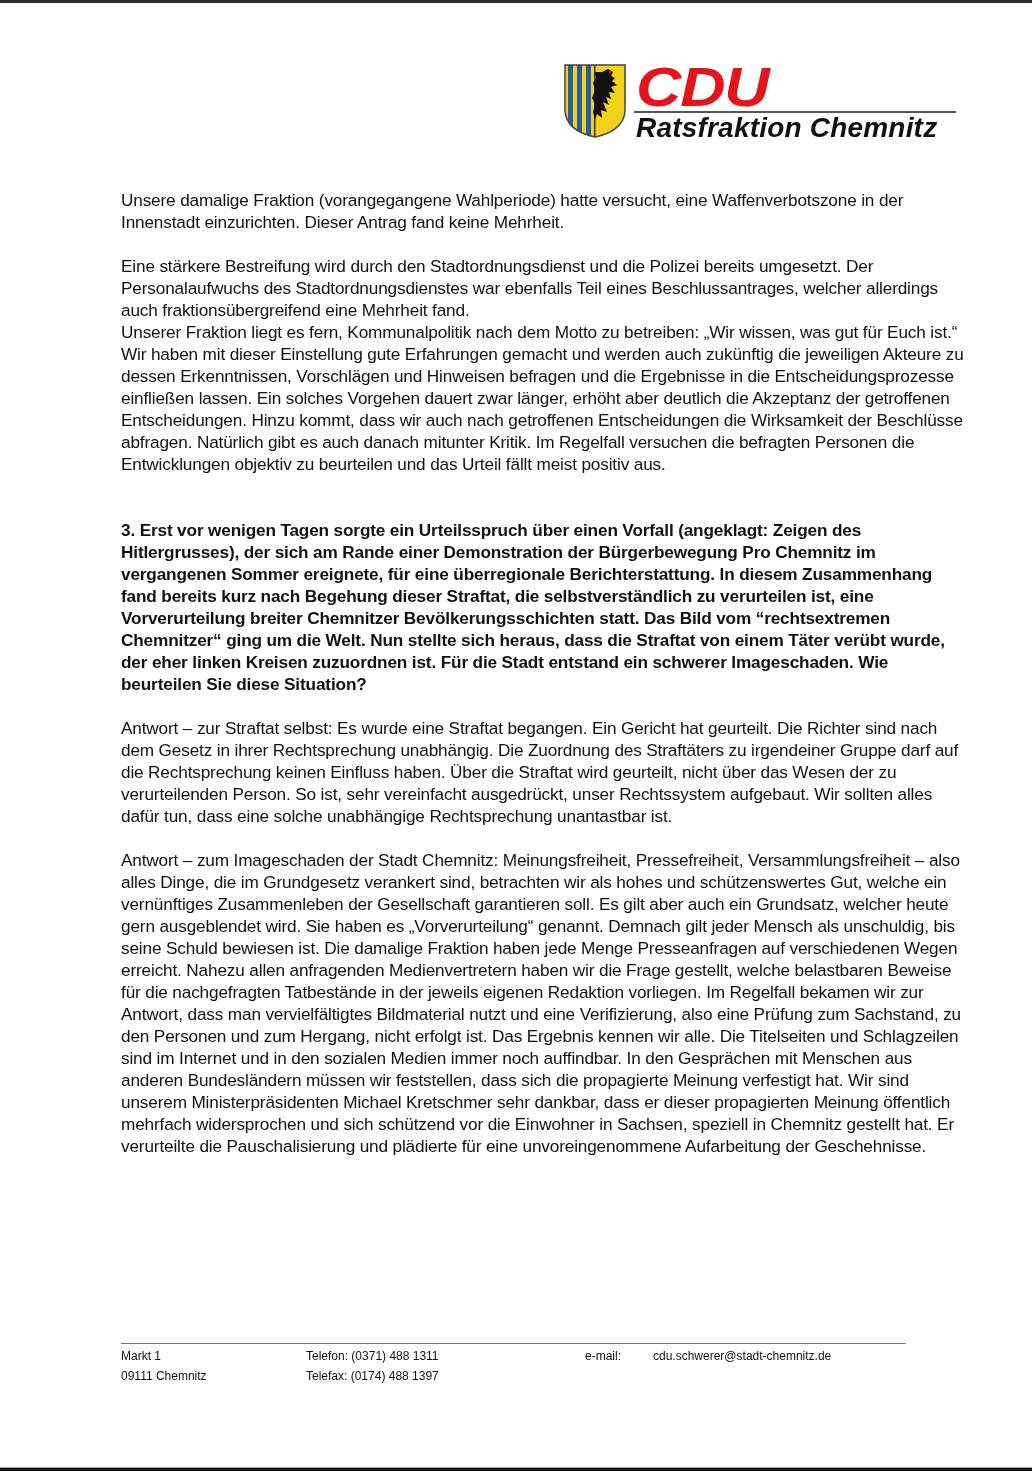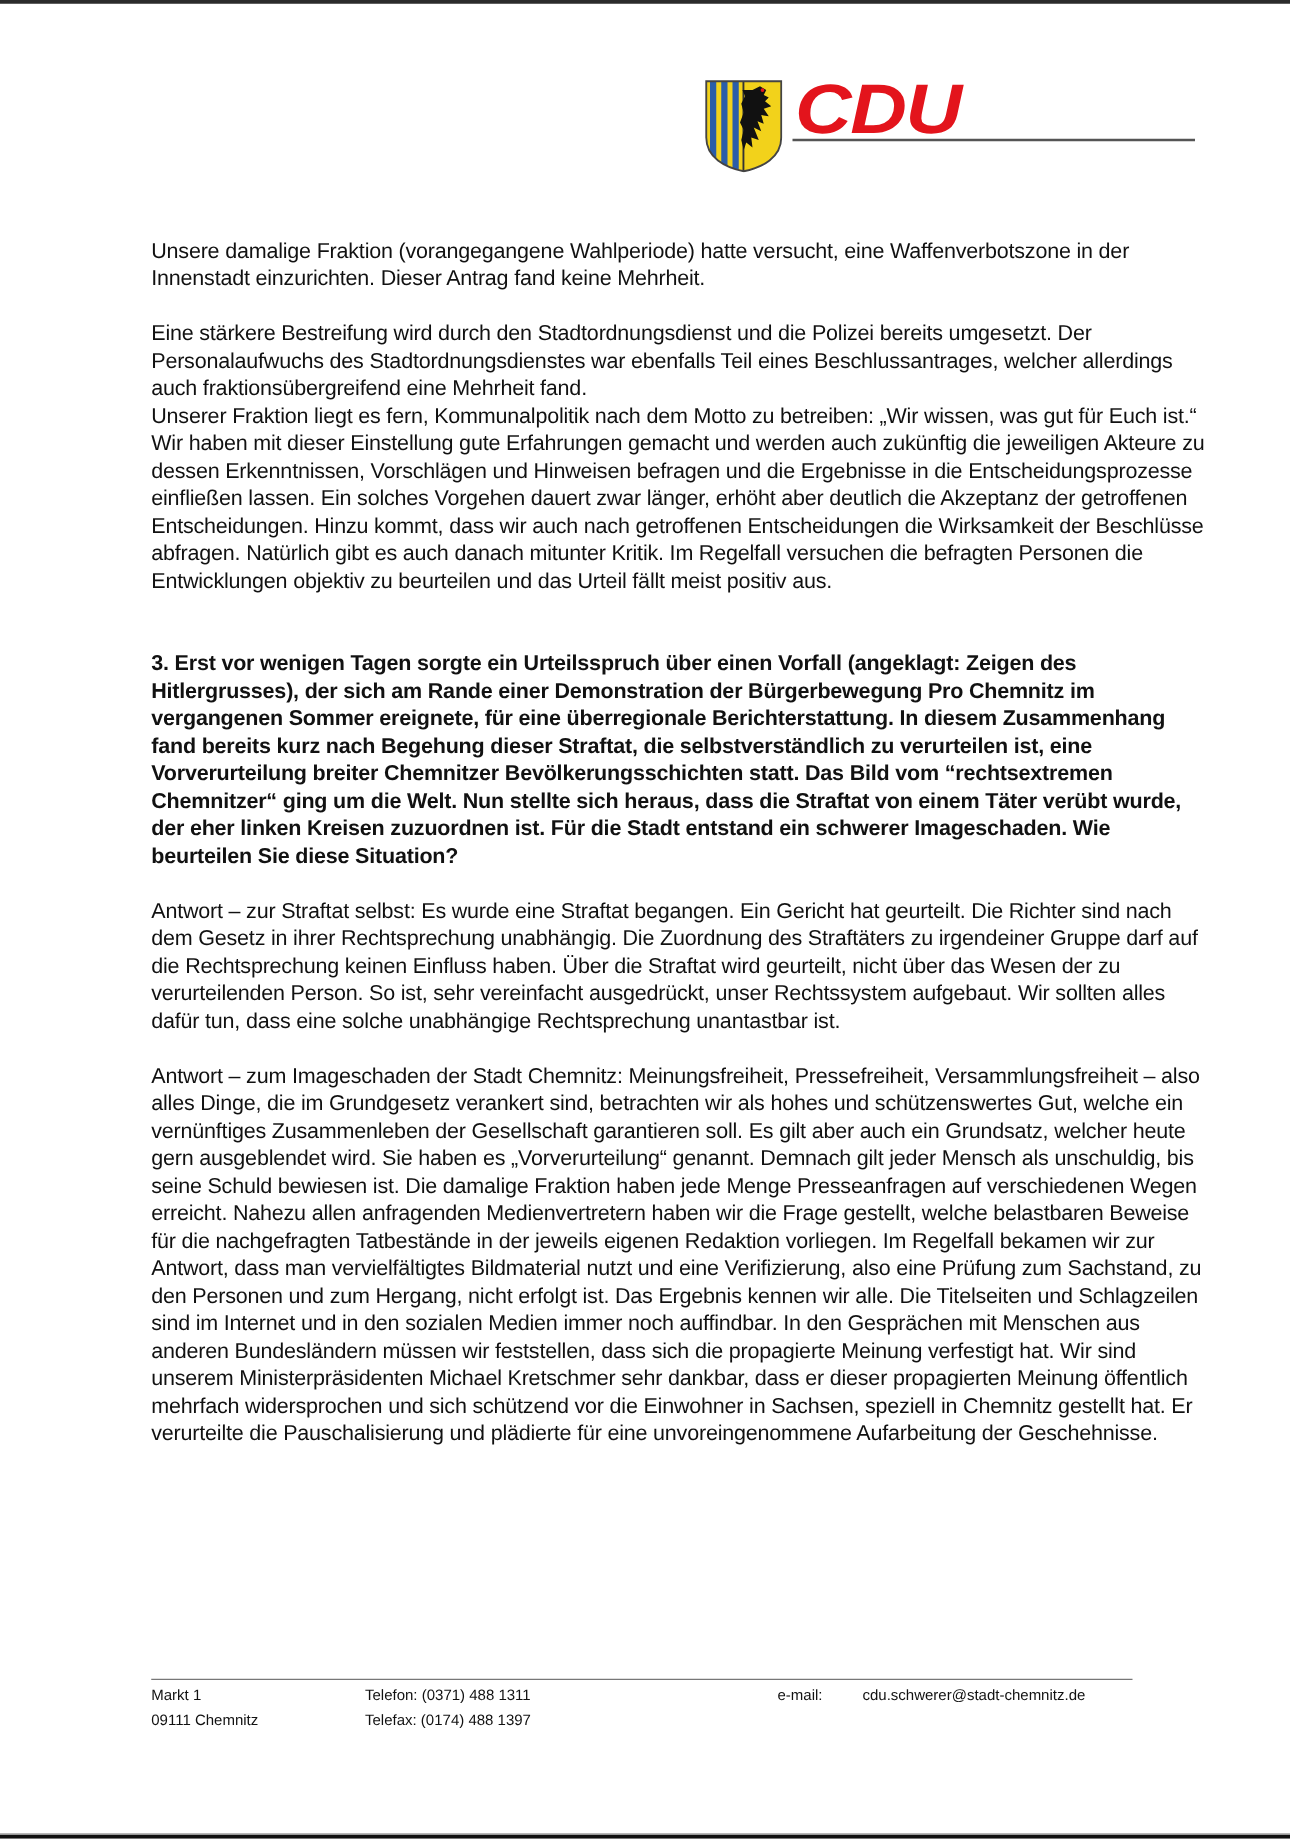--- a/index.html
+++ b/index.html
@@ -16,23 +16,23 @@
 
     .content { position: absolute; left: 121px; top: 189px; width: 850px; font-size: 17.2px; line-height: 22px; letter-spacing: -0.15px; }
     .content p { margin: 0; }
     .gap { height: 22px; }
     .gap-lg { height: 44px; }
     .bold { font-weight: bold; }
 
     .footer-rule { position: absolute; left: 121px; top: 1343px; width: 785px; height: 1px; background: #777; }
     .footer { position: absolute; top: 1346px; font-size: 12px; line-height: 20px; color: #111; white-space: nowrap; }
     .f1 { left: 121px; }
-    .f2 { left: 292px; }
+    .f2 { left: 306px; }
     .f3 { left: 585px; }
-    .f3 .lbl { display: inline-block; width: 68px; margin-left: 37px; }
+    .f3 .lbl { display: inline-block; width: 68px; }
   </style>
 </head>
 <body>
 
 <div class="edge-top"></div>
 
 <div class="logo">
   <svg class="coat" viewBox="0 0 62 74" width="62" height="74">
     <defs>
       <clipPath id="shield">
@@ -45,20 +45,21 @@
       <rect x="13" y="0" width="5" height="74" fill="#2a5da8"></rect>
       <rect x="22" y="0" width="5" height="74" fill="#2a5da8"></rect>
       <rect x="30" y="0" width="1.5" height="74" fill="#333"></rect>
       <path d="M38 8 l6 -3 l5 3 l-2 4 l4 2 l-3 3 l5 4 l-6 2 l4 6 l-6 -1 l2 7 l-5 -2 l3 8 l-6 -3 l4 10 l-6 -2 l1 8 l-5 -4 l-2 6 l-2 -8 l2 -8 l-3 -6 l3 -8 l-2 -7 l3 -6 l-2 -5 z" fill="#111"></path>
       <circle cx="46" cy="8" r="1.5" fill="#e3141c"></circle>
     </g>
     <path d="M1 1 H61 V46 C61 62 46 70 31 73 C16 70 1 62 1 46 Z" fill="none" stroke="#444" stroke-width="1.5"></path>
   </svg>
   <div class="cdu-text">CDU</div>
   <div class="logo-rule"></div>
+  <div class="subtitle">Ratsfraktion Chemnitz</div>
 </div>
 
 <div class="content">
   <p>Unsere damalige Fraktion (vorangegangene Wahlperiode) hatte versucht, eine Waffenverbotszone in der Innenstadt einzurichten. Dieser Antrag fand keine Mehrheit.</p>
   <div class="gap"></div>
   <p>Eine stärkere Bestreifung wird durch den Stadtordnungsdienst und die Polizei bereits umgesetzt. Der Personalaufwuchs des Stadtordnungsdienstes war ebenfalls Teil eines Beschlussantrages, welcher allerdings auch fraktionsübergreifend eine Mehrheit fand.</p>
   <p>Unserer Fraktion liegt es fern, Kommunalpolitik nach dem Motto zu betreiben: „Wir wissen, was gut für Euch ist.“ Wir haben mit dieser Einstellung gute Erfahrungen gemacht und werden auch zukünftig die jeweiligen Akteure zu dessen Erkenntnissen, Vorschlägen und Hinweisen befragen und die Ergebnisse in die Entscheidungsprozesse einfließen lassen. Ein solches Vorgehen dauert zwar länger, erhöht aber deutlich die Akzeptanz der getroffenen Entscheidungen. Hinzu kommt, dass wir auch nach getroffenen Entscheidungen die Wirksamkeit der Beschlüsse abfragen. Natürlich gibt es auch danach mitunter Kritik. Im Regelfall versuchen die befragten Personen die Entwicklungen objektiv zu beurteilen und das Urteil fällt meist positiv aus.</p>
   <div class="gap-lg"></div>
   <p class="bold">3. Erst vor wenigen Tagen sorgte ein Urteilsspruch über einen Vorfall (angeklagt: Zeigen des Hitlergrusses), der sich am Rande einer Demonstration der Bürgerbewegung Pro Chemnitz im vergangenen Sommer ereignete, für eine überregionale Berichterstattung. In diesem Zusammenhang fand bereits kurz nach Begehung dieser Straftat, die selbstverständlich zu verurteilen ist, eine Vorverurteilung breiter Chemnitzer Bevölkerungsschichten statt. Das Bild vom “rechtsextremen Chemnitzer“ ging um die Welt. Nun stellte sich heraus, dass die Straftat von einem Täter verübt wurde, der eher linken Kreisen zuzuordnen ist. Für die Stadt entstand ein schwerer Imageschaden. Wie beurteilen Sie diese Situation?</p>
   <div class="gap"></div>

